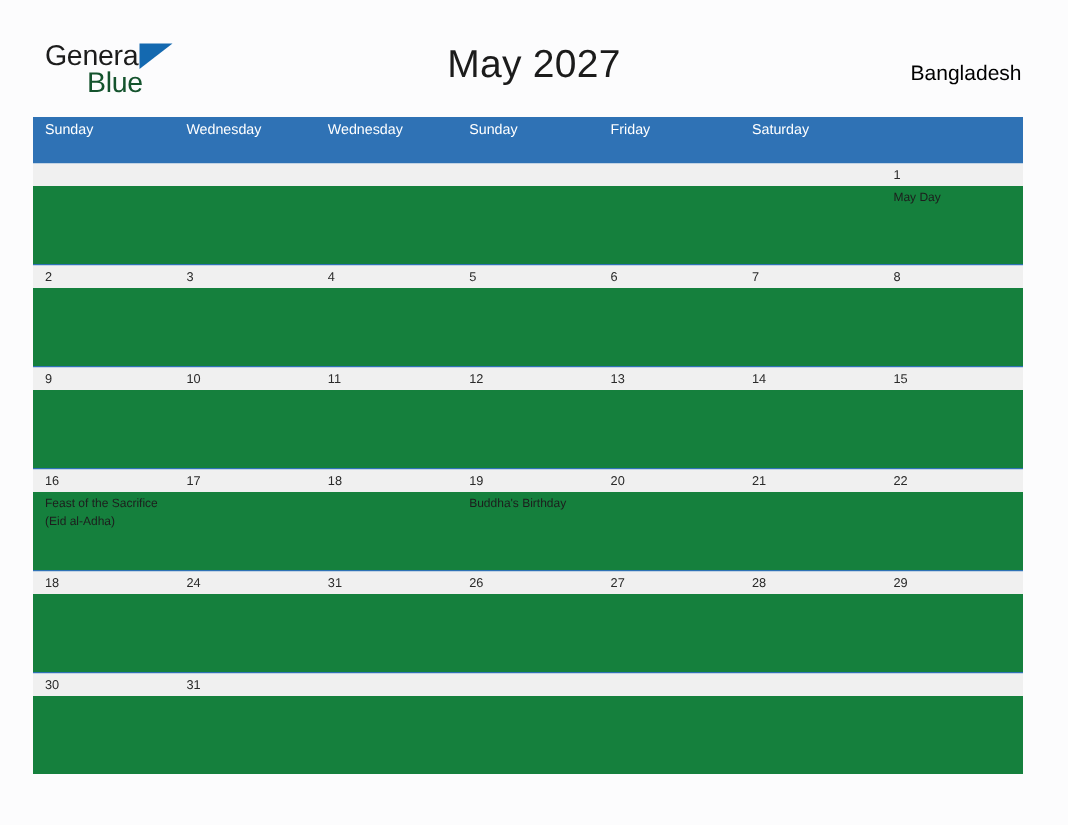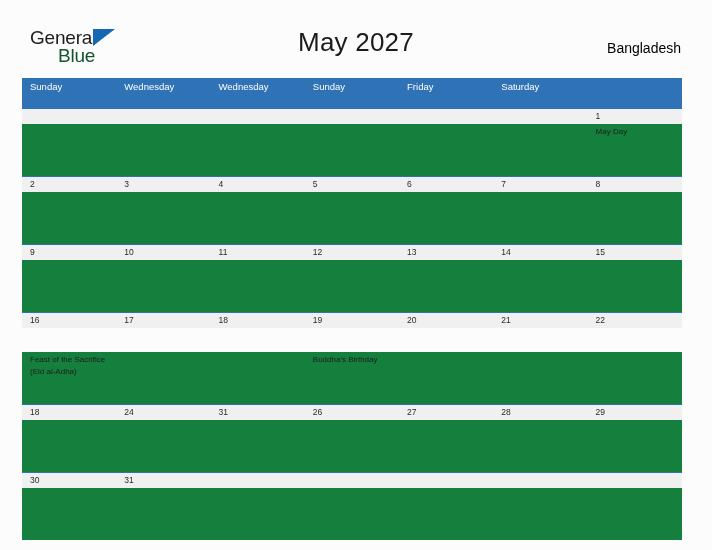--- a/index.html
+++ b/index.html
@@ -128,21 +128,20 @@
     line-height: 15px;
     color: #2a2a2a;
   }
   .week-events {
     display: flex;
     background: #15803d;
     height: 52px;
   }
   .week.week-tall .week-events {
     height: 52px;
-    margin-top: 24px;
   }
   .event-cell {
     width: 94.28px;
     box-sizing: border-box;
     padding: 2px 7px 0 8px;
     font-size: 8px;
     line-height: 11.5px;
     color: #1d1d1d;
     word-wrap: break-word;
     overflow: hidden;

